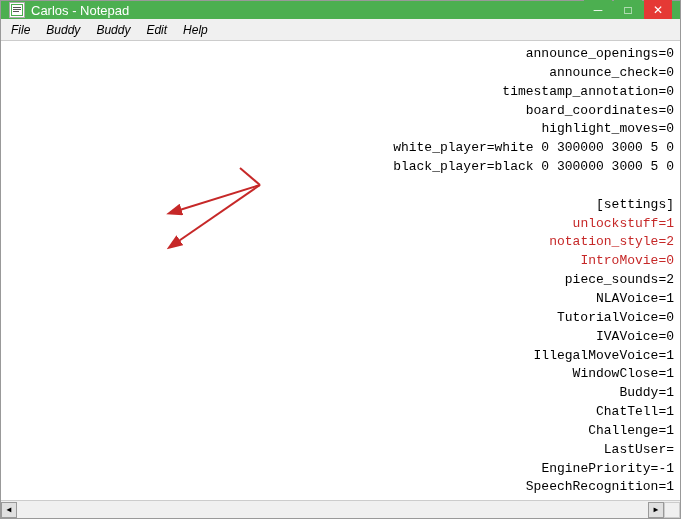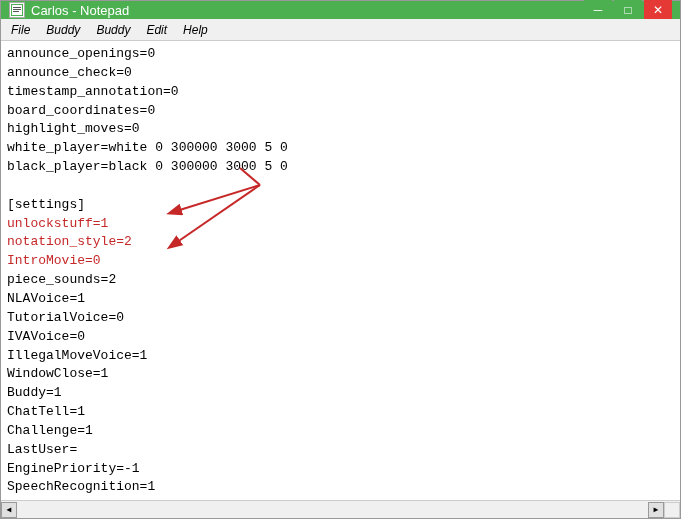--- a/index.html
+++ b/index.html
@@ -98,20 +98,21 @@
       cursor: pointer;
       color: #000;
       font-style: italic;
     }
 
     .content-area {
       display: flex;
       flex: 1;
       overflow: hidden;
       background: white;
+      text-align: right;
     }
 
     .text-content {
       flex: 1;
       overflow-y: scroll;
       overflow-x: hidden;
       padding: 4px 6px;
       background: white;
       white-space: pre;
       font-family: 'Courier New', Courier, monospace;

